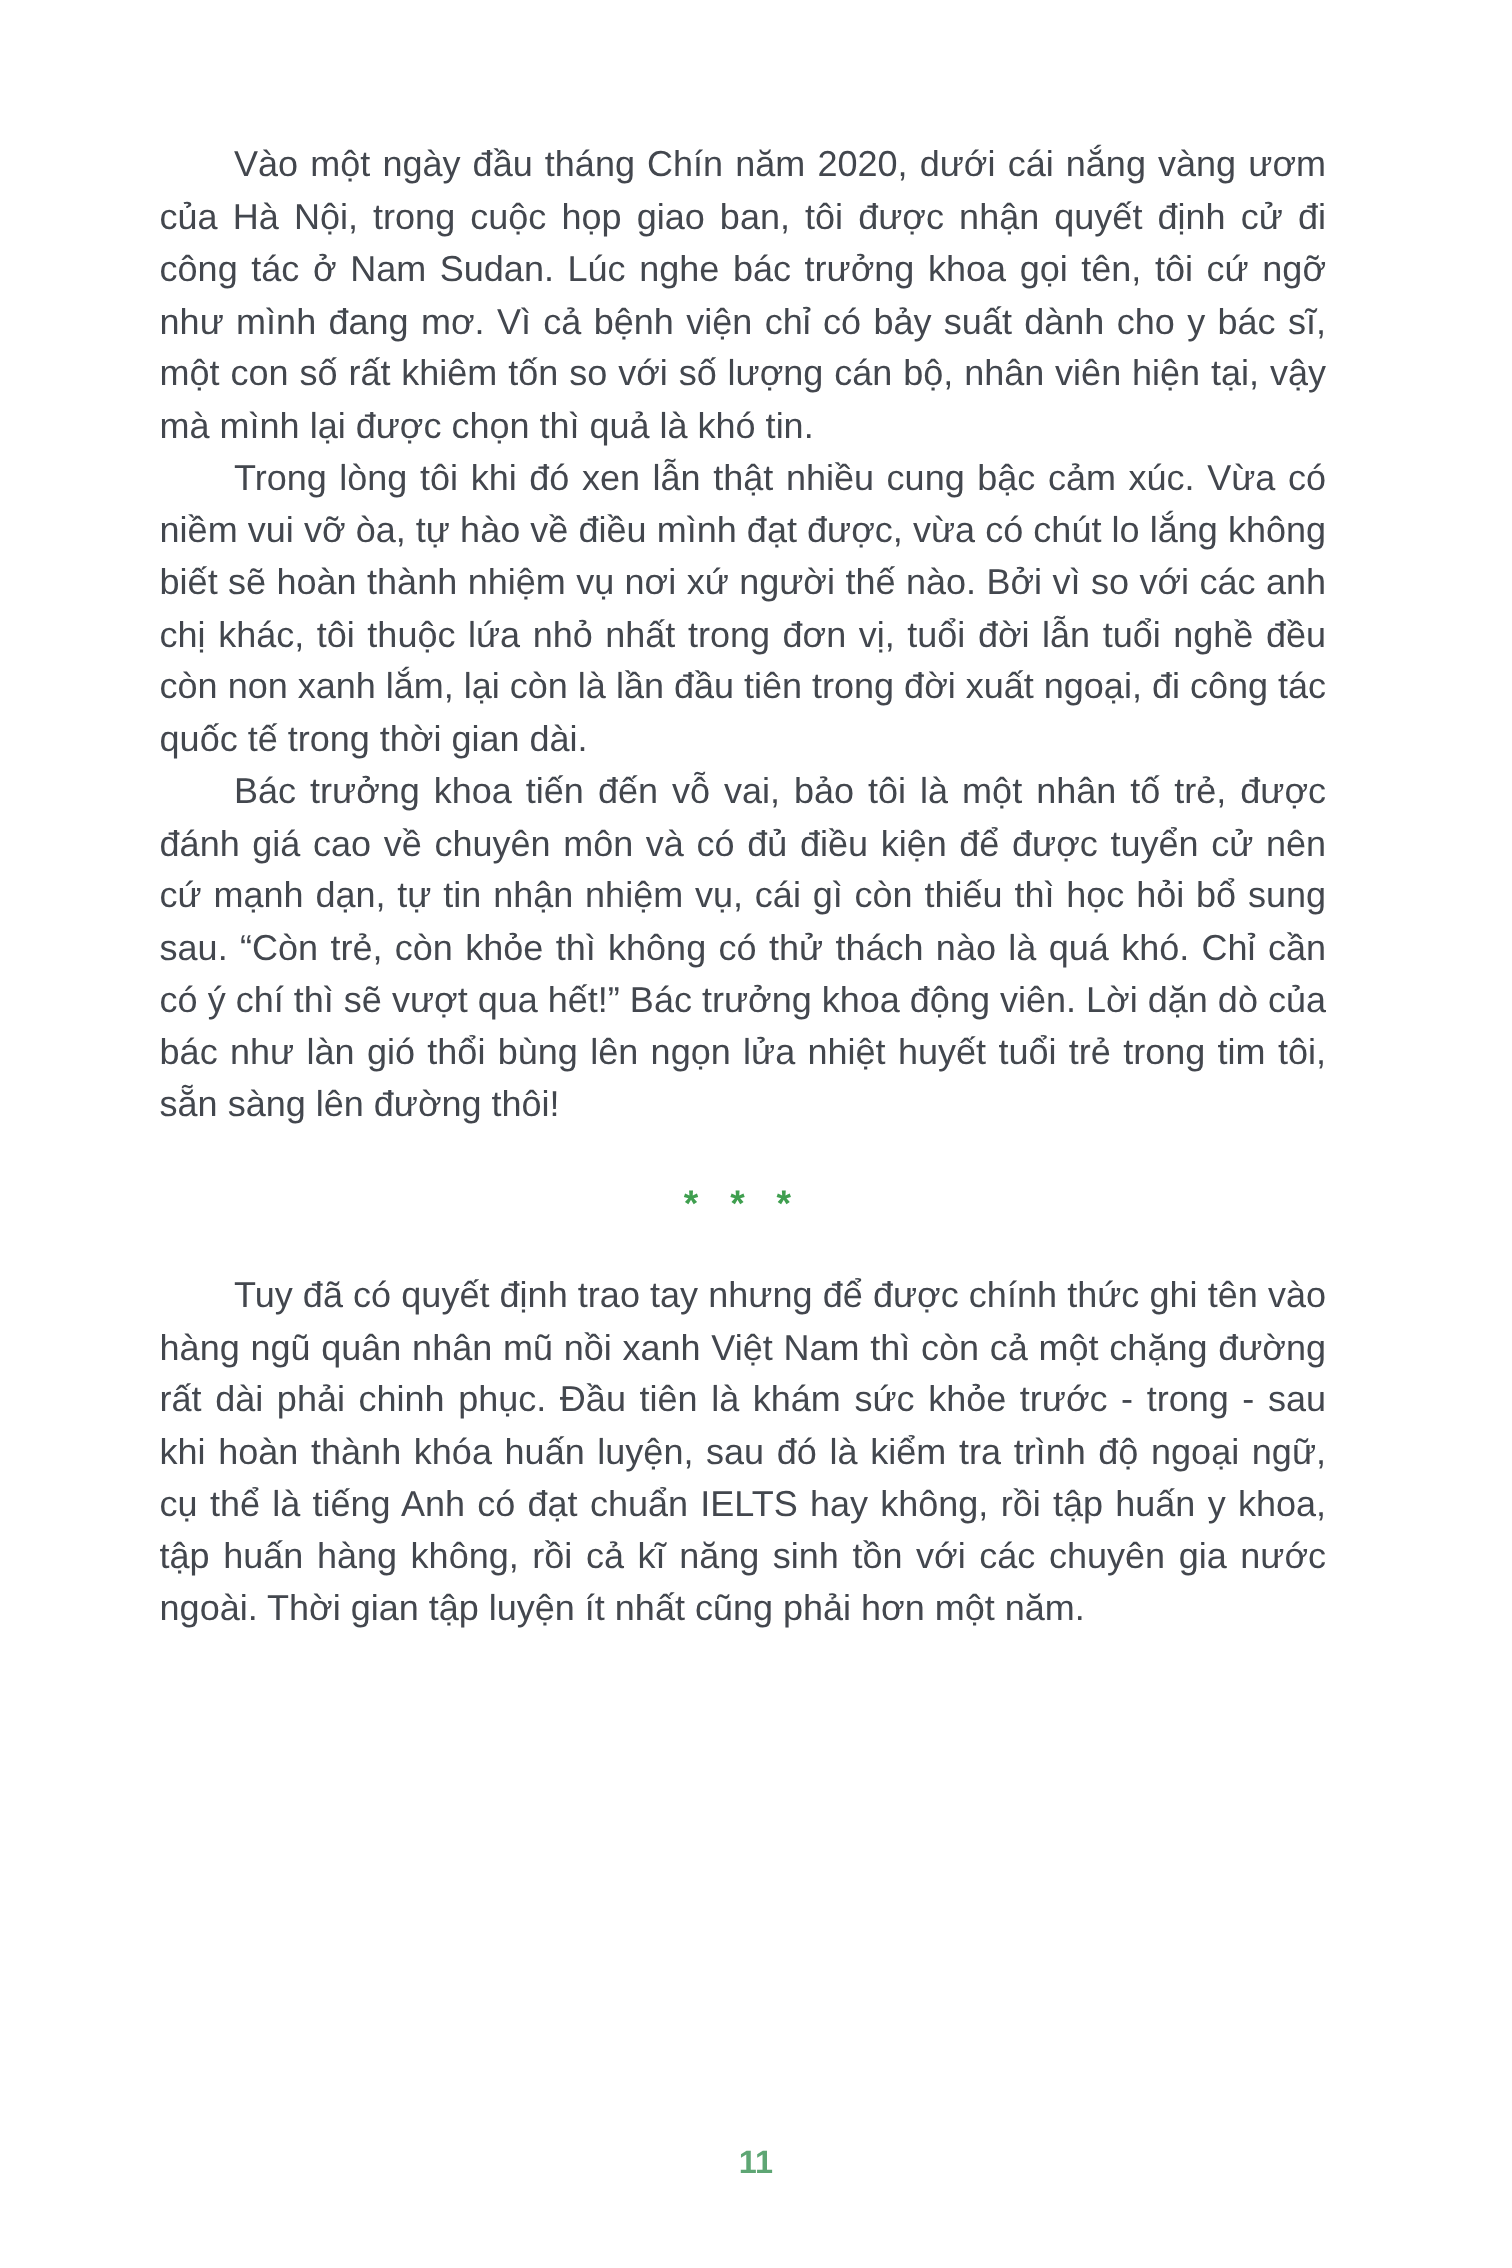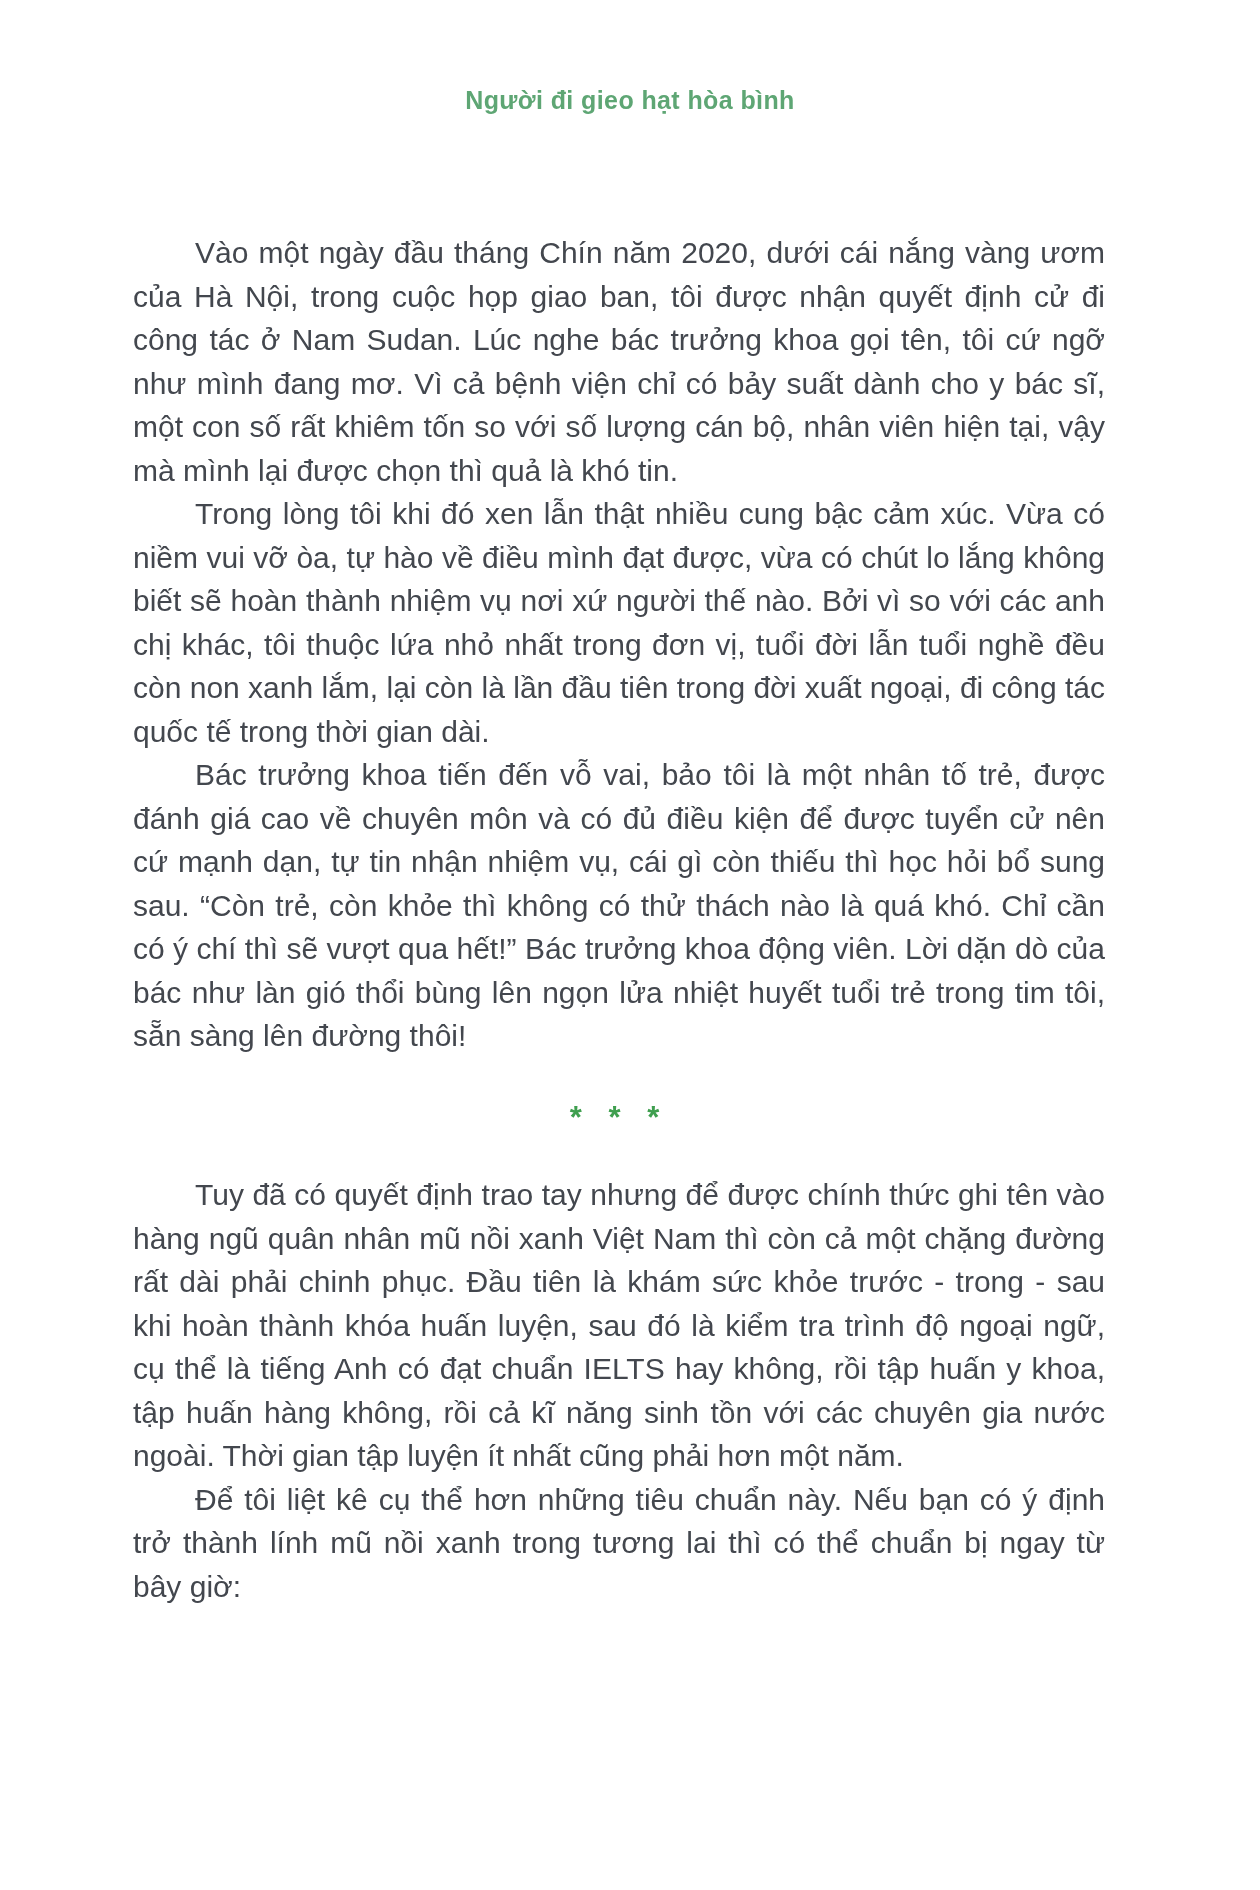--- a/index.html
+++ b/index.html
@@ -49,27 +49,26 @@
     font-size: 27px;
     font-weight: 700;
     color: #5ea674;
   }
 </style>
 </head>
 <body>
 
 <div class="page">
 
-  <div class="running-header">Người đi gieo hạt hòa bình</div>
 
   <main class="page-body">
     <p>Vào một ngày đầu tháng Chín năm 2020, dưới cái nắng vàng ươm của Hà Nội, trong cuộc họp giao ban, tôi được nhận quyết định cử đi công tác ở Nam Sudan. Lúc nghe bác trưởng khoa gọi tên, tôi cứ ngỡ như mình đang mơ. Vì cả bệnh viện chỉ có bảy suất dành cho y bác sĩ, một con số rất khiêm tốn so với số lượng cán bộ, nhân viên hiện tại, vậy mà mình lại được chọn thì quả là khó tin.</p>
     <p>Trong lòng tôi khi đó xen lẫn thật nhiều cung bậc cảm xúc. Vừa có niềm vui vỡ òa, tự hào về điều mình đạt được, vừa có chút lo lắng không biết sẽ hoàn thành nhiệm vụ nơi xứ người thế nào. Bởi vì so với các anh chị khác, tôi thuộc lứa nhỏ nhất trong đơn vị, tuổi đời lẫn tuổi nghề đều còn non xanh lắm, lại còn là lần đầu tiên trong đời xuất ngoại, đi công tác quốc tế trong thời gian dài.</p>
     <p>Bác trưởng khoa tiến đến vỗ vai, bảo tôi là một nhân tố trẻ, được đánh giá cao về chuyên môn và có đủ điều kiện để được tuyển cử nên cứ mạnh dạn, tự tin nhận nhiệm vụ, cái gì còn thiếu thì học hỏi bổ sung sau. “Còn trẻ, còn khỏe thì không có thử thách nào là quá khó. Chỉ cần có ý chí thì sẽ vượt qua hết!” Bác trưởng khoa động viên. Lời dặn dò của bác như làn gió thổi bùng lên ngọn lửa nhiệt huyết tuổi trẻ trong tim tôi, sẵn sàng lên đường thôi!</p>
 
     <div class="separator">* * *</div>
 
     <p>Tuy đã có quyết định trao tay nhưng để được chính thức ghi tên vào hàng ngũ quân nhân mũ nồi xanh Việt Nam thì còn cả một chặng đường rất dài phải chinh phục. Đầu tiên là khám sức khỏe trước - trong - sau khi hoàn thành khóa huấn luyện, sau đó là kiểm tra trình độ ngoại ngữ, cụ thể là tiếng Anh có đạt chuẩn IELTS hay không, rồi tập huấn y khoa, tập huấn hàng không, rồi cả kĩ năng sinh tồn với các chuyên gia nước ngoài. Thời gian tập luyện ít nhất cũng phải hơn một năm.</p>
-    <p>Để tôi liệt kê cụ thể hơn những tiêu chuẩn này. Nếu bạn có ý định trở thành lính mũ nồi xanh trong tương lai thì có thể chuẩn bị ngay từ bây giờ:</p>
   </main>
 
+  <div class="page-number">11</div>
 
 </div>
 
 </body></html>

